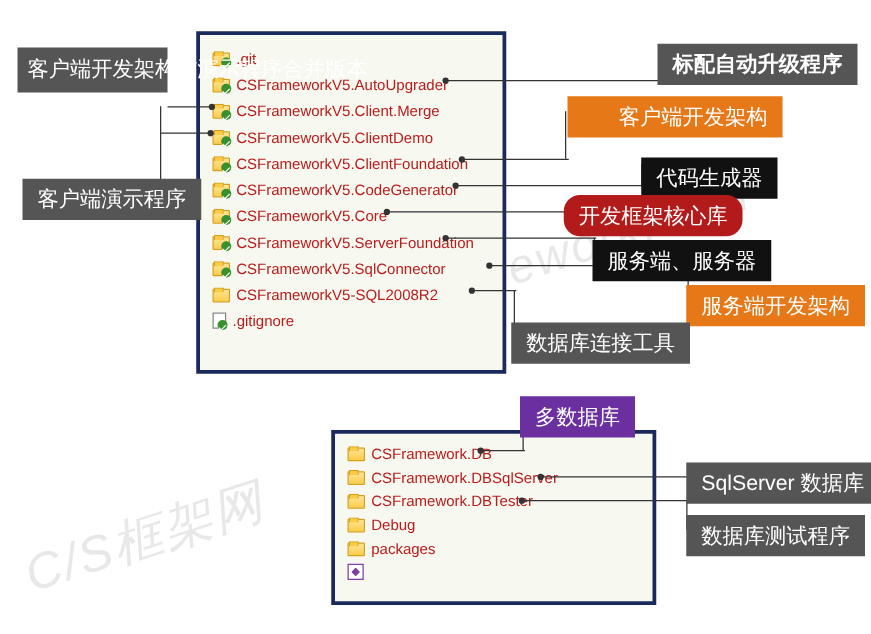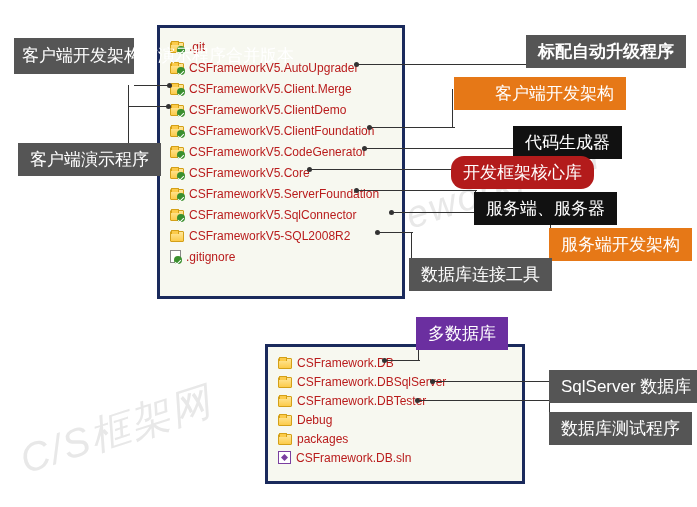--- a/index.html
+++ b/index.html
@@ -226,21 +226,20 @@
   <div class="row">
       <span class="icon folder"></span>
       <span class="item-text">Debug</span>
     </div>
   <div class="row">
       <span class="icon folder"></span>
       <span class="item-text">packages</span>
     </div>
   <div class="row">
       <span class="icon sln"></span>
-      <span class="item-text">CSFramework.DB.sln</span>
     </div>
 </div>
 
 <div class="label gray" style="left:14px; top:38px; width:120px; padding:6px 8px; line-height:1.4;">客户端开发架构与演示程序合并版本</div>
 <div class="label gray" style="left:18px; top:143px;">客户端演示程序</div>
 
 <div class="label gray" style="left:526px; top:35px;font-weight:bold;">标配自动升级程序</div>
 <div class="label orange" style="left:454px; top:77px;padding-left:41px;">客户端开发架构</div>
 <div class="label black" style="left:513px; top:114px;margin-top:12px;">代码生成器</div>
 <div class="label red" style="left:451px; top:156px;">开发框架核心库</div>

